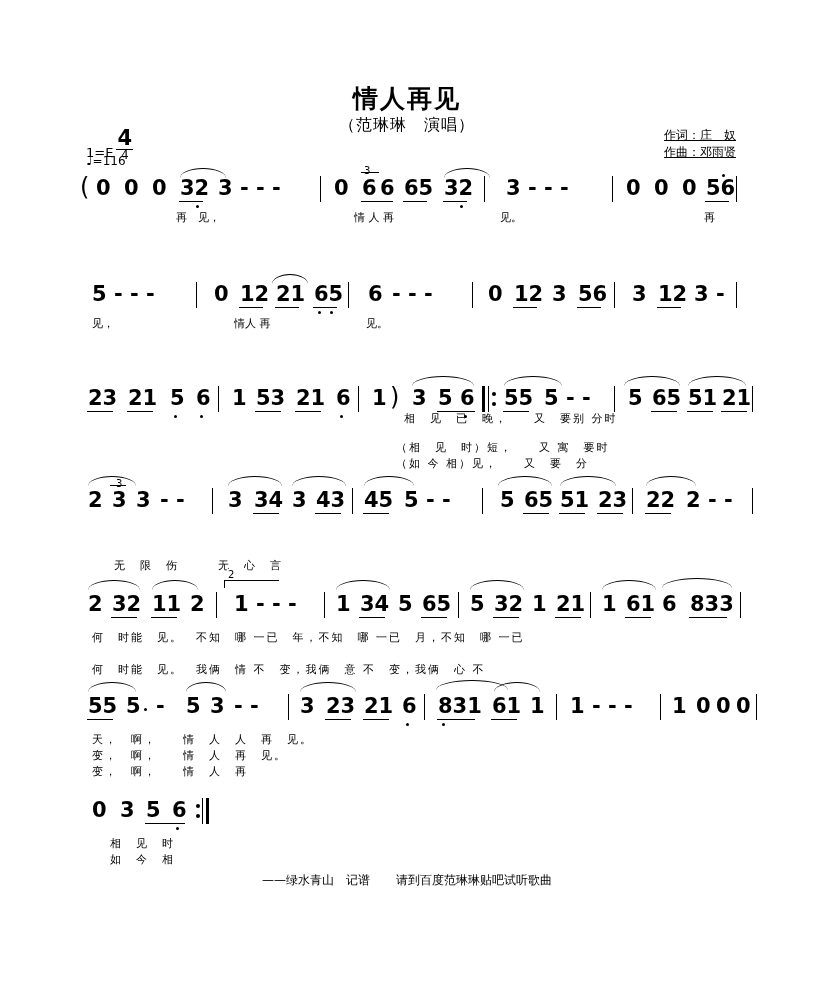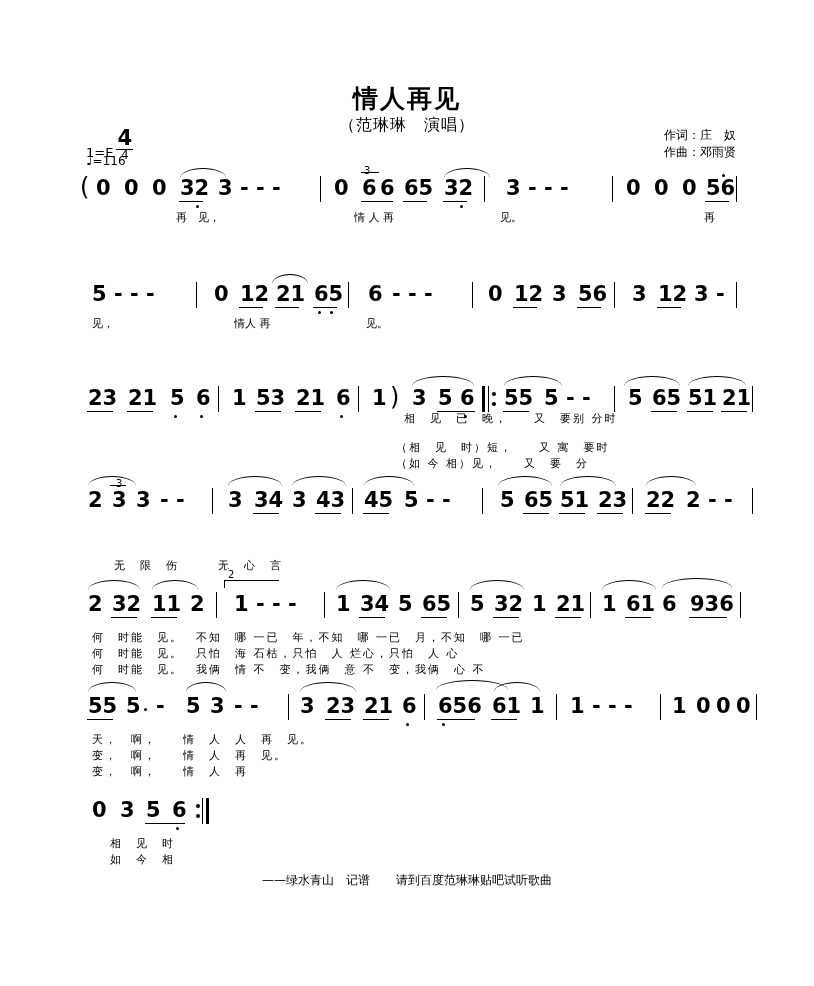--- a/index.html
+++ b/index.html
@@ -20,21 +20,21 @@
     font-size:25px;font-weight:bold;letter-spacing:2px;
   }
   .subtitle{
     position:absolute;top:115px;left:0;width:814px;text-align:center;
     font-family:"DejaVu Sans", sans-serif;
     font-size:16px;letter-spacing:1px;
   }
   .credits{
     position:absolute;top:127px;right:78px;text-align:left;
     font-family:"DejaVu Sans", sans-serif;
-    font-size:12px;line-height:17px;
+    font-size:12px;line-height:17px;text-decoration:underline;
   }
   .keysig{
     position:absolute;left:86px;top:128px;
     font-family:"DejaVu Sans", sans-serif;font-size:13px;
   }
   .keysig .frac{
     display:inline-block;vertical-align:-2px;text-align:center;
     line-height:10px;font-size:12px;margin-left:3px;
   }
   .keysig .frac .num{display:block;border-bottom:1px solid #000;padding:0 1px;}
@@ -348,28 +348,27 @@
     <div class="cell num" style="left:532px;top:0;">1</div>
     <div class="cell num" style="left:556px;top:0;">21</div>
     <div class="underline" style="left:555px;top:23px;width:26px;"></div>
     <div class="slur" style="left:470px;top:-14px;width:54px;"></div>
     <div class="bar" style="left:590px;top:-2px;"></div>
 
     <div class="cell num" style="left:602px;top:0;">1</div>
     <div class="cell num" style="left:626px;top:0;">61</div>
     <div class="underline" style="left:625px;top:23px;width:26px;"></div>
     <div class="cell num" style="left:662px;top:0;">6</div>
-    <div class="cell num" style="left:690px;top:0;">936</div>
+    <div class="cell num" style="left:690px;top:0;">833</div>
     <div class="underline" style="left:689px;top:23px;width:38px;"></div>
     <div class="slur" style="left:602px;top:-14px;width:54px;"></div>
     <div class="slur" style="left:662px;top:-16px;width:70px;"></div>
     <div class="bar" style="left:740px;top:-2px;"></div>
 
     <div class="lyr" style="left:92px;top:36px;letter-spacing:2px;">何　时能　见。　不知　哪 一已　年，不知　哪 一已　月，不知　哪 一已</div>
-    <div class="lyr" style="left:92px;top:52px;letter-spacing:2px;">何　时能　见。　只怕　海 石枯，只怕　人 烂心，只怕　人 心</div>
     <div class="lyr" style="left:92px;top:68px;letter-spacing:2px;">何　时能　见。　我俩　情 不　变，我俩　意 不　变，我俩　心 不</div>
   </div>
 
   <div class="row" style="top:696px;height:112px;">
     <div class="cell num" style="left:88px;top:0;">55</div>
     <div class="underline" style="left:87px;top:23px;width:26px;"></div>
     <div class="cell num" style="left:126px;top:0;">5</div>
     <div class="dotright" style="left:144px;top:12px;"></div>
     <div class="dash" style="position:absolute;left:156px;top:0;">-</div>
     <div class="cell num" style="left:186px;top:0;">5</div>
@@ -382,21 +381,21 @@
     <div class="cell num" style="left:300px;top:0;">3</div>
     <div class="cell num" style="left:326px;top:0;">23</div>
     <div class="underline" style="left:325px;top:23px;width:26px;"></div>
     <div class="cell num" style="left:364px;top:0;">21</div>
     <div class="underline" style="left:363px;top:23px;width:26px;"></div>
     <div class="cell num" style="left:402px;top:0;">6</div>
     <div class="dotbelow" style="left:406px;top:27px;"></div>
     <div class="slur" style="left:300px;top:-14px;width:56px;"></div>
     <div class="bar" style="left:424px;top:-2px;"></div>
 
-    <div class="cell num" style="left:438px;top:0;">656</div>
+    <div class="cell num" style="left:438px;top:0;">831</div>
     <div class="underline" style="left:437px;top:23px;width:38px;"></div>
     <div class="dotbelow" style="left:442px;top:27px;"></div>
     <div class="cell num" style="left:492px;top:0;">61</div>
     <div class="underline" style="left:491px;top:23px;width:26px;"></div>
     <div class="cell num" style="left:530px;top:0;">1</div>
     <div class="slur" style="left:436px;top:-16px;width:72px;"></div>
     <div class="slur" style="left:494px;top:-14px;width:46px;"></div>
     <div class="bar" style="left:556px;top:-2px;"></div>
 
     <div class="cell num" style="left:570px;top:0;">1</div>

